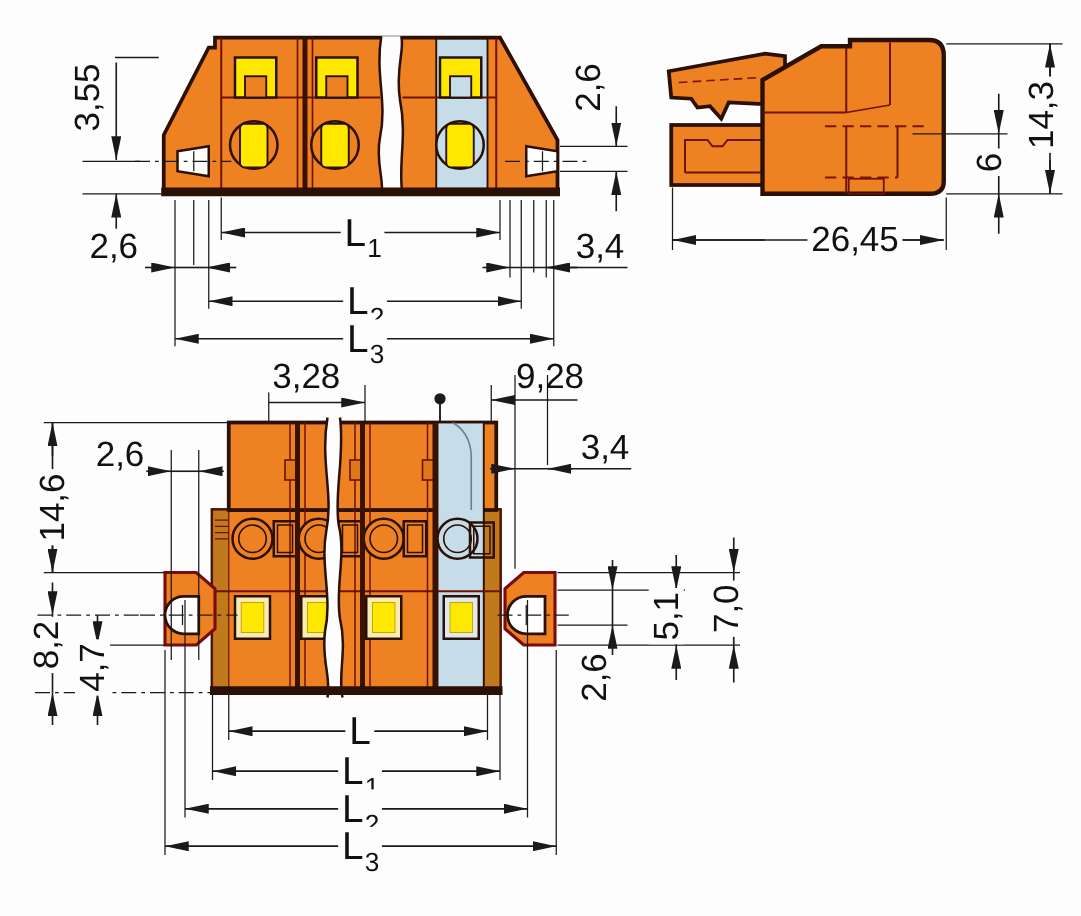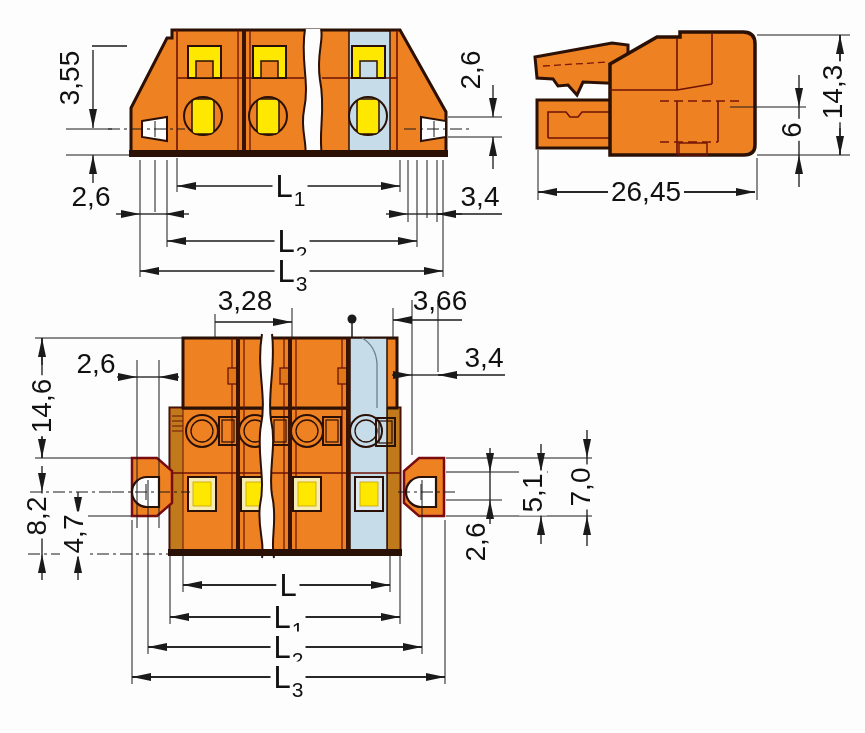--- a/index.html
+++ b/index.html
@@ -317,26 +317,26 @@
 </svg>
 
   <span class="dim rot" style="left:70px;top:78px">3,55</span>
   <span class="dim" style="left:91px;top:197px">2,6</span>
   <span class="dim bgw" style="left:290px;top:186px"><span class="lbl">L</span><span class="sub">1</span></span>
   <span class="dim bgw" style="left:292px;top:241px"><span class="lbl">L</span><span class="sub">2</span></span>
   <span class="dim bgw" style="left:292px;top:271px"><span class="lbl">L</span><span class="sub">3</span></span>
   <span class="dim rot" style="left:471px;top:70px">2,6</span>
   <span class="dim" style="left:480px;top:197px">3,4</span>
 
-  <span class="dim bgw" style="left:646px;top:192px">26,45</span>
+  <span class="dim bgw" style="left:684px;top:192px">26,45</span>
   <span class="dim rot bgw" style="left:833px;top:92px">14,3</span>
   <span class="dim rot bgw" style="left:792px;top:130px">6</span>
 
   <span class="dim" style="left:245px;top:301px">3,28</span>
-  <span class="dim" style="left:440px;top:301px">3,66</span>
+  <span class="dim" style="left:440px;top:301px">9,28</span>
   <span class="dim" style="left:96px;top:364px">2,6</span>
   <span class="dim rot bgw" style="left:42px;top:406px">14,6</span>
   <span class="dim rot bgw" style="left:37px;top:516px">8,2</span>
   <span class="dim rot bgw" style="left:74px;top:534px">4,7</span>
   <span class="dim" style="left:484px;top:358px">3,4</span>
   <span class="dim rot" style="left:476px;top:542px">2,6</span>
   <span class="dim rot bgw" style="left:533px;top:493px">5,1</span>
   <span class="dim rot bgw" style="left:581px;top:487px">7,0</span>
   <span class="dim bgw" style="left:288px;top:585px"><span class="lbl">L</span></span>
   <span class="dim bgw" style="left:288px;top:617px"><span class="lbl">L</span><span class="sub">1</span></span>

